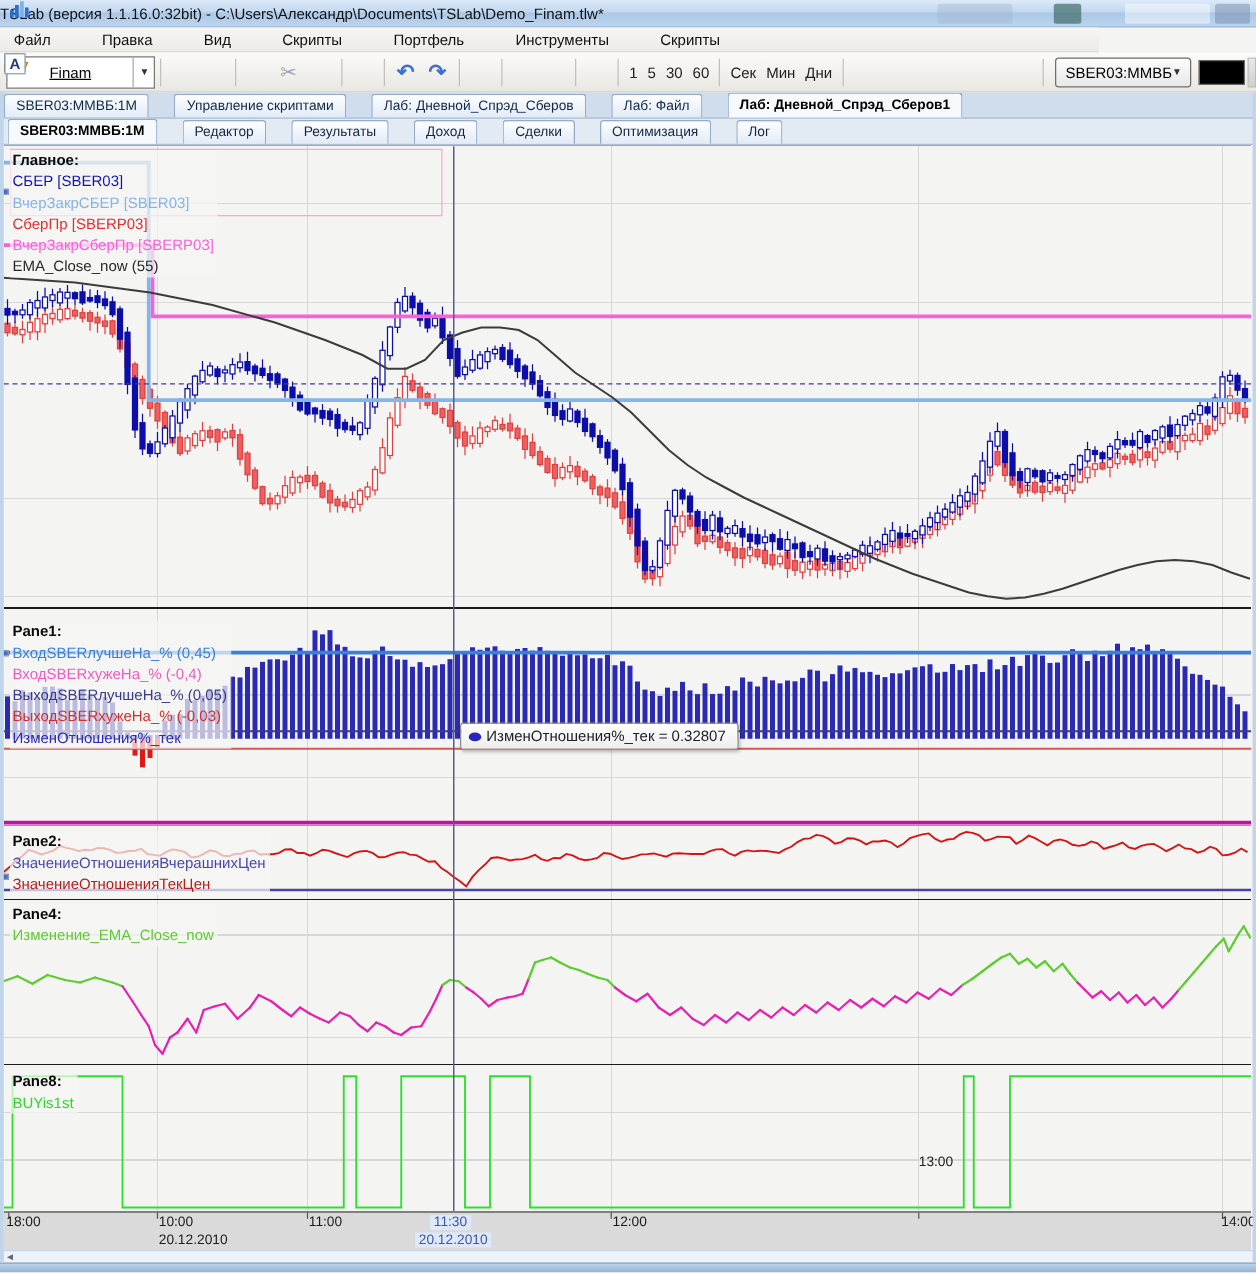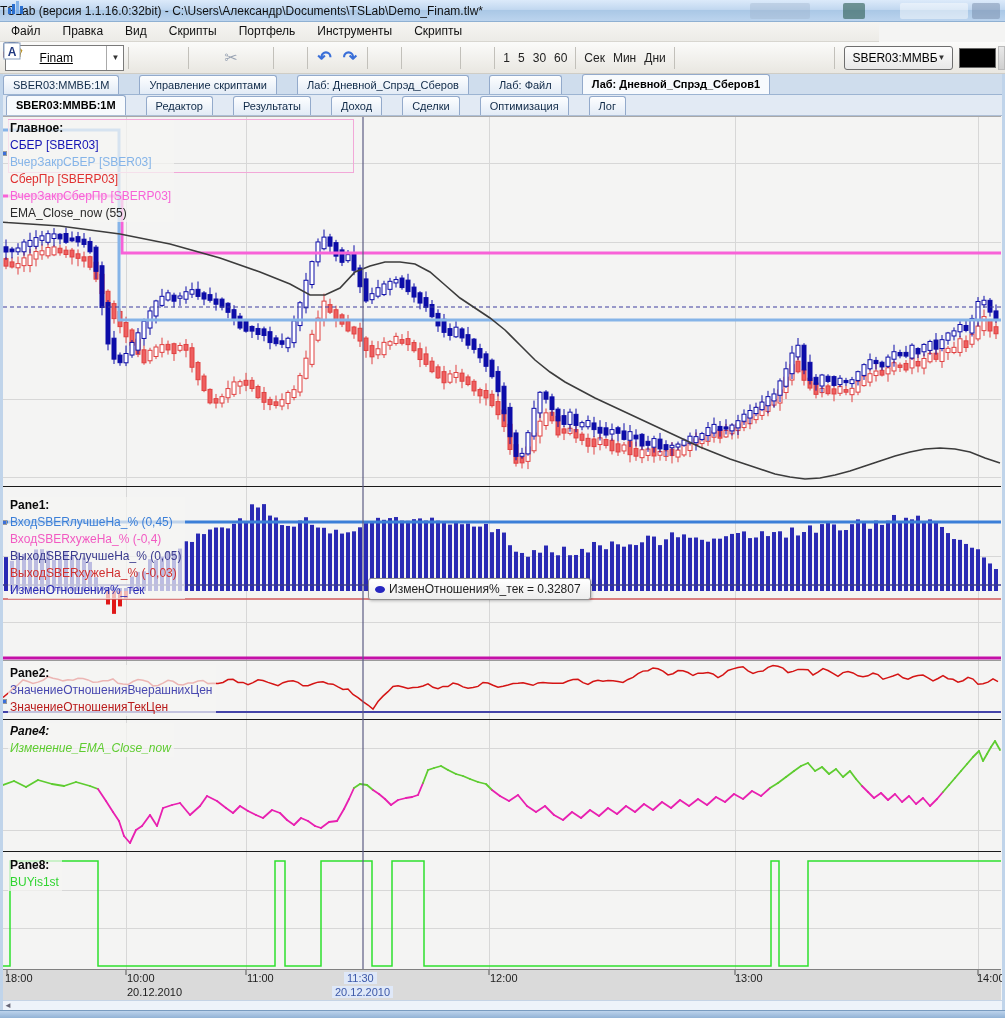--- a/index.html
+++ b/index.html
@@ -16,22 +16,22 @@
     border-bottom:1px solid #8fb0d2;
   }
   .titlebar .blur1,.titlebar .blur2,.titlebar .blur3,.titlebar .blur4{position:absolute;top:3px;height:16px;border-radius:2px;}
   .blur1{left:843px;width:22px;background:rgba(44,92,82,.6);}
   .blur2{left:900px;width:68px;background:rgba(255,255,255,.45);}
   .blur3{left:972px;width:28px;background:rgba(120,140,170,.5);}
   .blur4{left:750px;width:60px;background:rgba(160,180,205,.4);}
   .app-icon{width:16px;height:14px;margin:0 5px 0 4px;}
   .menubar{
     position:absolute;left:0;top:22px;width:879px;height:20px;
-    background:linear-gradient(#f6f5f2,#ecebe7);display:flex;align-items:flex-start;
-    font-size:12px;color:#111;border-bottom:1px solid #d8d6d0;
+    background:linear-gradient(#f6f5f2,#ecebe7);display:flex;align-items:center;
+    font-size:12px;color:#111;border-bottom:1px solid #d8d6d0;gap:19px;
   }
   .menubar span{padding:2px 11px;cursor:default;}
   .toolbar{
     position:absolute;left:0;top:42px;width:1005px;height:32px;
     background:linear-gradient(#fbfbfa,#e9e7e1);
     border-bottom:1px solid #cfcdc6;display:flex;align-items:center;
   }
   .combo{
     height:26px;background:#fff;border:1px solid #7a7a7a;display:flex;align-items:center;
     font-size:12px;margin-left:5px;
@@ -1308,41 +1308,41 @@
       <div style="color: rgb(208, 48, 48);">ВыходSBERхужеНа_% (-0,03)</div>
       <div style="color: rgb(42, 42, 180);">ИзменОтношения%_тек</div>
     </div>
 
     <div class="legend" style="left:8px;top:549px;">
       <div class="lt">Pane2:</div>
       <div style="color: rgb(72, 72, 176);">ЗначениеОтношенияВчерашнихЦен</div>
       <div style="color: #b91c1c;">ЗначениеОтношенияТекЦен</div>
     </div>
 
-    <div class="legend" style="left:8px;top:607px;font-style:italic;">
+    <div class="legend" style="left:8px;top:607px;">
       <div class="lt">Pane4:</div>
       <div style="color: rgb(94, 204, 48);">Изменение_EMA_Close_now</div>
     </div>
 
     <div class="legend" style="left:8px;top:741px;">
       <div class="lt">Pane8:</div>
       <div style="color: rgb(48, 213, 48);">BUYis1st</div>
     </div>
 
     <div class="tooltip" style="left:368px;top:462px;">
       <span class="dot"></span>
       <span>ИзменОтношения%_тек = 0.32807</span>
     </div>
 
     <div class="axis-label" style="left:5px;top:856px;">18:00</div>
     <div class="axis-label" style="left:127px;top:856px;">10:00</div>
     <div class="axis-label" style="left:247px;top:856px;">11:00</div>
     <div class="axis-label hl" style="left:344px;top:856px;">11:30</div>
     <div class="axis-label" style="left:490px;top:856px;">12:00</div>
-    <div class="axis-label" style="left:735px;top:856px;">13:00</div>
+    <div class="axis-label" style="left:735px;top:808px;">13:00</div>
     <div class="axis-label" style="left:977px;top:856px;">14:00</div>
     <div class="axis-label" style="left:127px;top:870px;">20.12.2010</div>
     <div class="axis-label hl" style="left:332px;top:870px;">20.12.2010</div>
   </div>
 
   <div class="scrollstrip">
     <span class="larr">◄</span>
   </div>
   <div class="bottomframe"></div>
   <div class="frame-l"></div>

